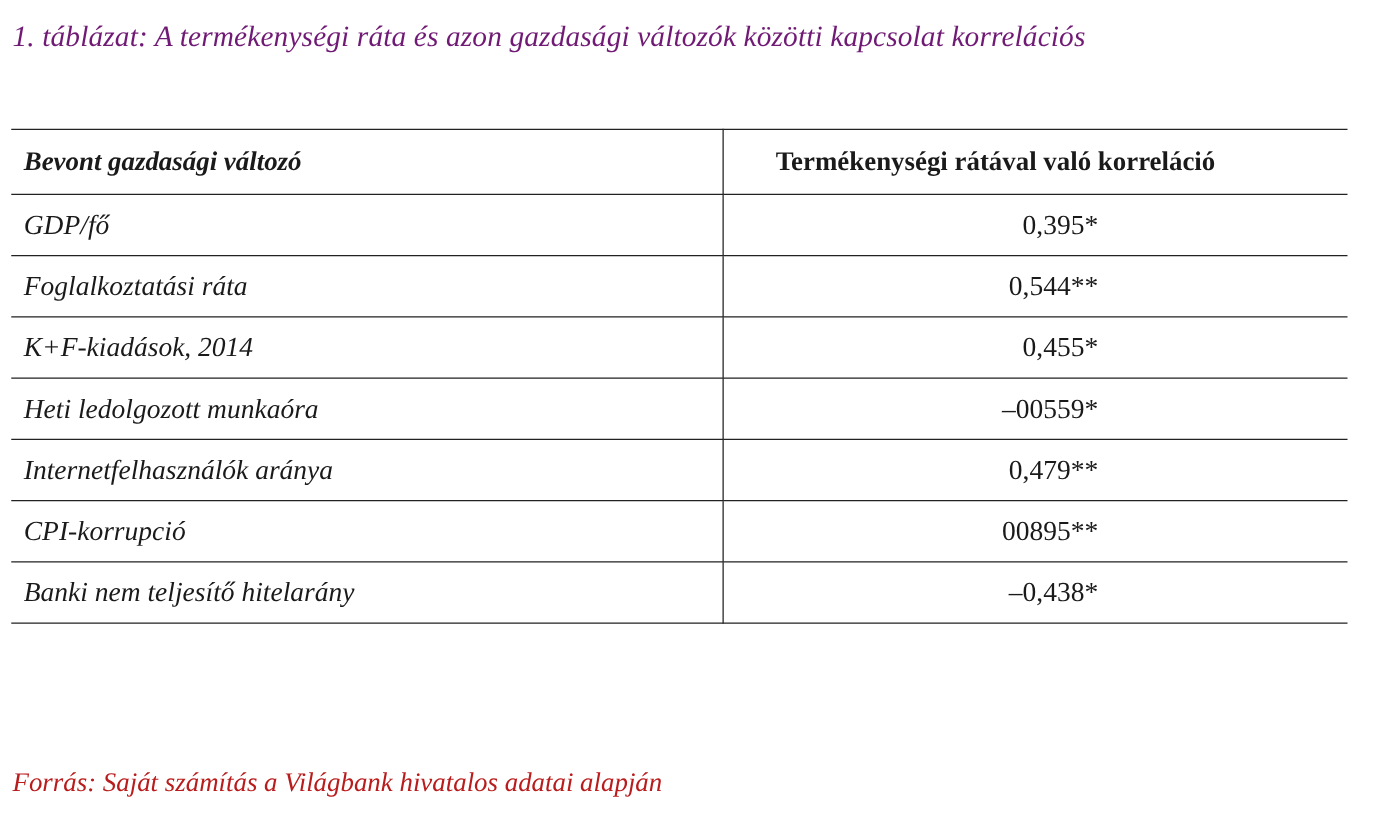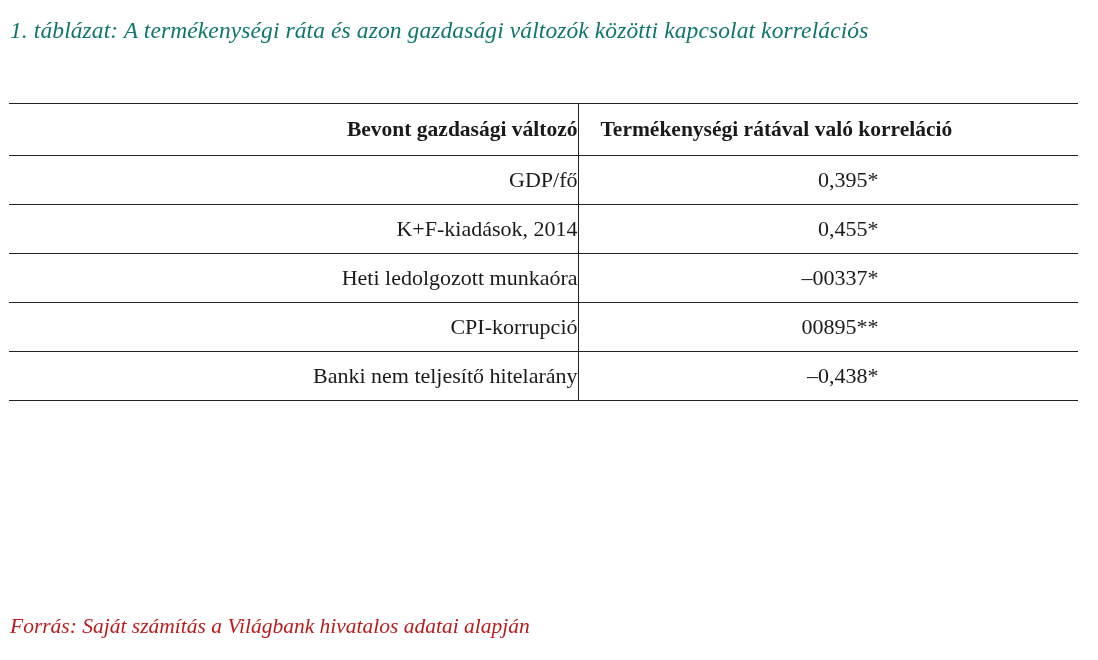--- a/index.html
+++ b/index.html
@@ -16,21 +16,21 @@
     color: #1a1a1a;
   }
   .caption {
     position: absolute;
     left: 10px;
     top: 14px;
     width: 1080px;
     font-style: italic;
     font-size: 23.5px;
     line-height: 32px;
-    color: #0f766e;
+    color: #701a75;
     letter-spacing: 0.1px;
   }
   .caption .line { display: block; white-space: nowrap; }
 
   table.corr {
     position: absolute;
     left: 9px;
     top: 103px;
     width: 1069px;
     border-collapse: collapse;
@@ -44,29 +44,30 @@
     box-sizing: border-box;
     vertical-align: middle;
   }
   table.corr th {
     height: 52px;
     font-weight: bold;
     font-size: 21.5px;
   }
   table.corr .c1 {
     width: 569px;
-    text-align: right;
+    text-align: left;
     padding-left: 10px;
     border-right: 1.5px solid #222;
+    font-style: italic;
   }
   table.corr .c2 {
     text-align: left;
   }
   table.corr th.c2 {
-    padding-left: 22px;
+    padding-left: 42px;
   }
   .val {
     display: inline-block;
     width: 300px;
     text-align: right;
     padding-right: 0;
   }
   .source {
     position: absolute;
     left: 10px;
@@ -90,26 +91,34 @@
       <th class="c1">Bevont gazdasági változó</th>
       <th class="c2">Termékenységi rátával való korreláció</th>
     </tr>
   </thead>
   <tbody>
     <tr>
       <td class="c1">GDP/fő</td>
       <td class="c2"><span class="val">0,395*</span></td>
     </tr>
     <tr>
+      <td class="c1">Foglalkoztatási ráta</td>
+      <td class="c2"><span class="val">0,544**</span></td>
+    </tr>
+    <tr>
       <td class="c1">K+F-kiadások, 2014</td>
       <td class="c2"><span class="val">0,455*</span></td>
     </tr>
     <tr>
       <td class="c1">Heti ledolgozott munkaóra</td>
-      <td class="c2"><span class="val">–00337*</span></td>
+      <td class="c2"><span class="val">–00559*</span></td>
+    </tr>
+    <tr>
+      <td class="c1">Internetfelhasználók aránya</td>
+      <td class="c2"><span class="val">0,479**</span></td>
     </tr>
     <tr>
       <td class="c1">CPI-korrupció</td>
       <td class="c2"><span class="val">00895**</span></td>
     </tr>
     <tr>
       <td class="c1">Banki nem teljesítő hitelarány</td>
       <td class="c2"><span class="val">–0,438*</span></td>
     </tr>
   </tbody>

